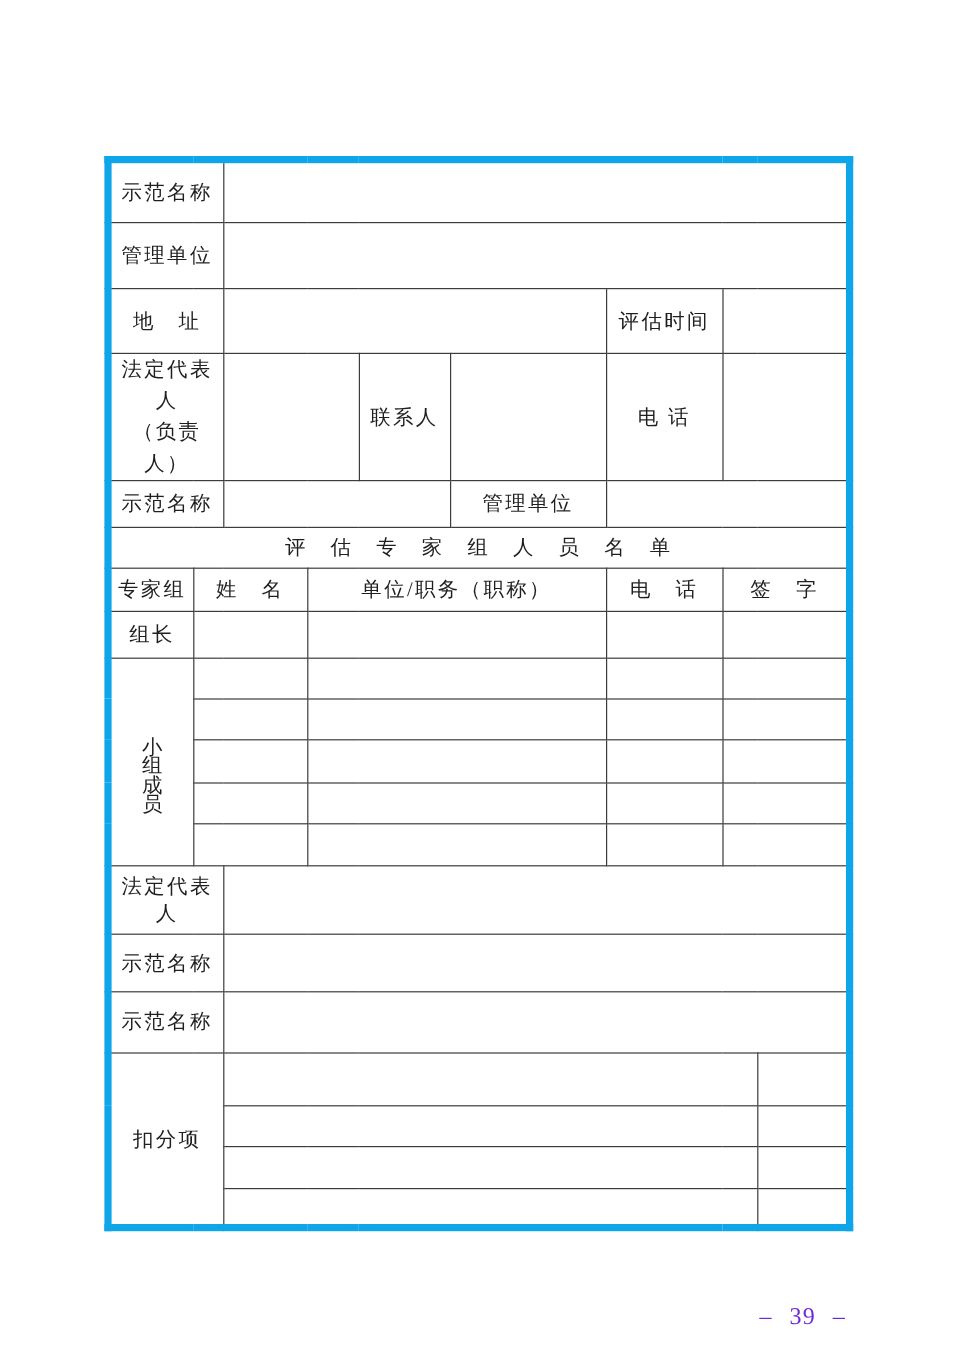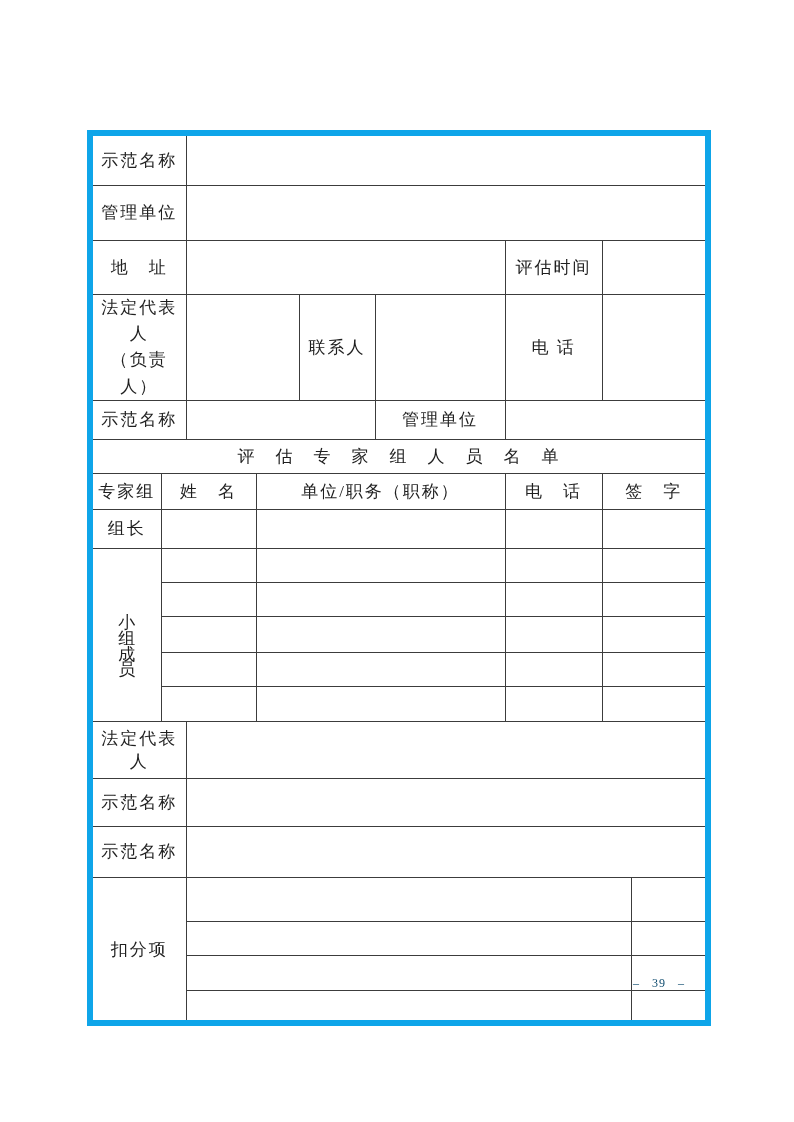--- a/index.html
+++ b/index.html
@@ -39,25 +39,25 @@
     line-height:1;
   }
   
   tr.r1{height:52px} tr.r2{height:55px} tr.r3{height:54px} tr.r4{height:70px}
   tr.r5{height:39px} tr.r6{height:34px} tr.r7{height:36px} tr.r8{height:39px}
   tr.r9{height:34px} tr.r10{height:34px} tr.r11{height:36px} tr.r12{height:34px}
   tr.r13{height:35px} tr.r14{height:57px} tr.r15{height:48px} tr.r16{height:51px}
   tr.r17{height:44px} tr.r18{height:34px} tr.r19{height:35px} tr.r20{height:33px}
   .page-number {
     position:absolute;
-    left:633px; top:976px;
-    font-size:12px;
+    left:633px; top:1086px;
+    font-size:20px;
     letter-spacing:1px;
     word-spacing:8px;
-    color:#0c4a6e;
+    color:#6d28d9;
   }
 </style>
 </head>
 <body>
 
 <div class="page">
   <table class="form-table">
     <colgroup>
       <col style="width:71px">
         <col style="width:25px">

